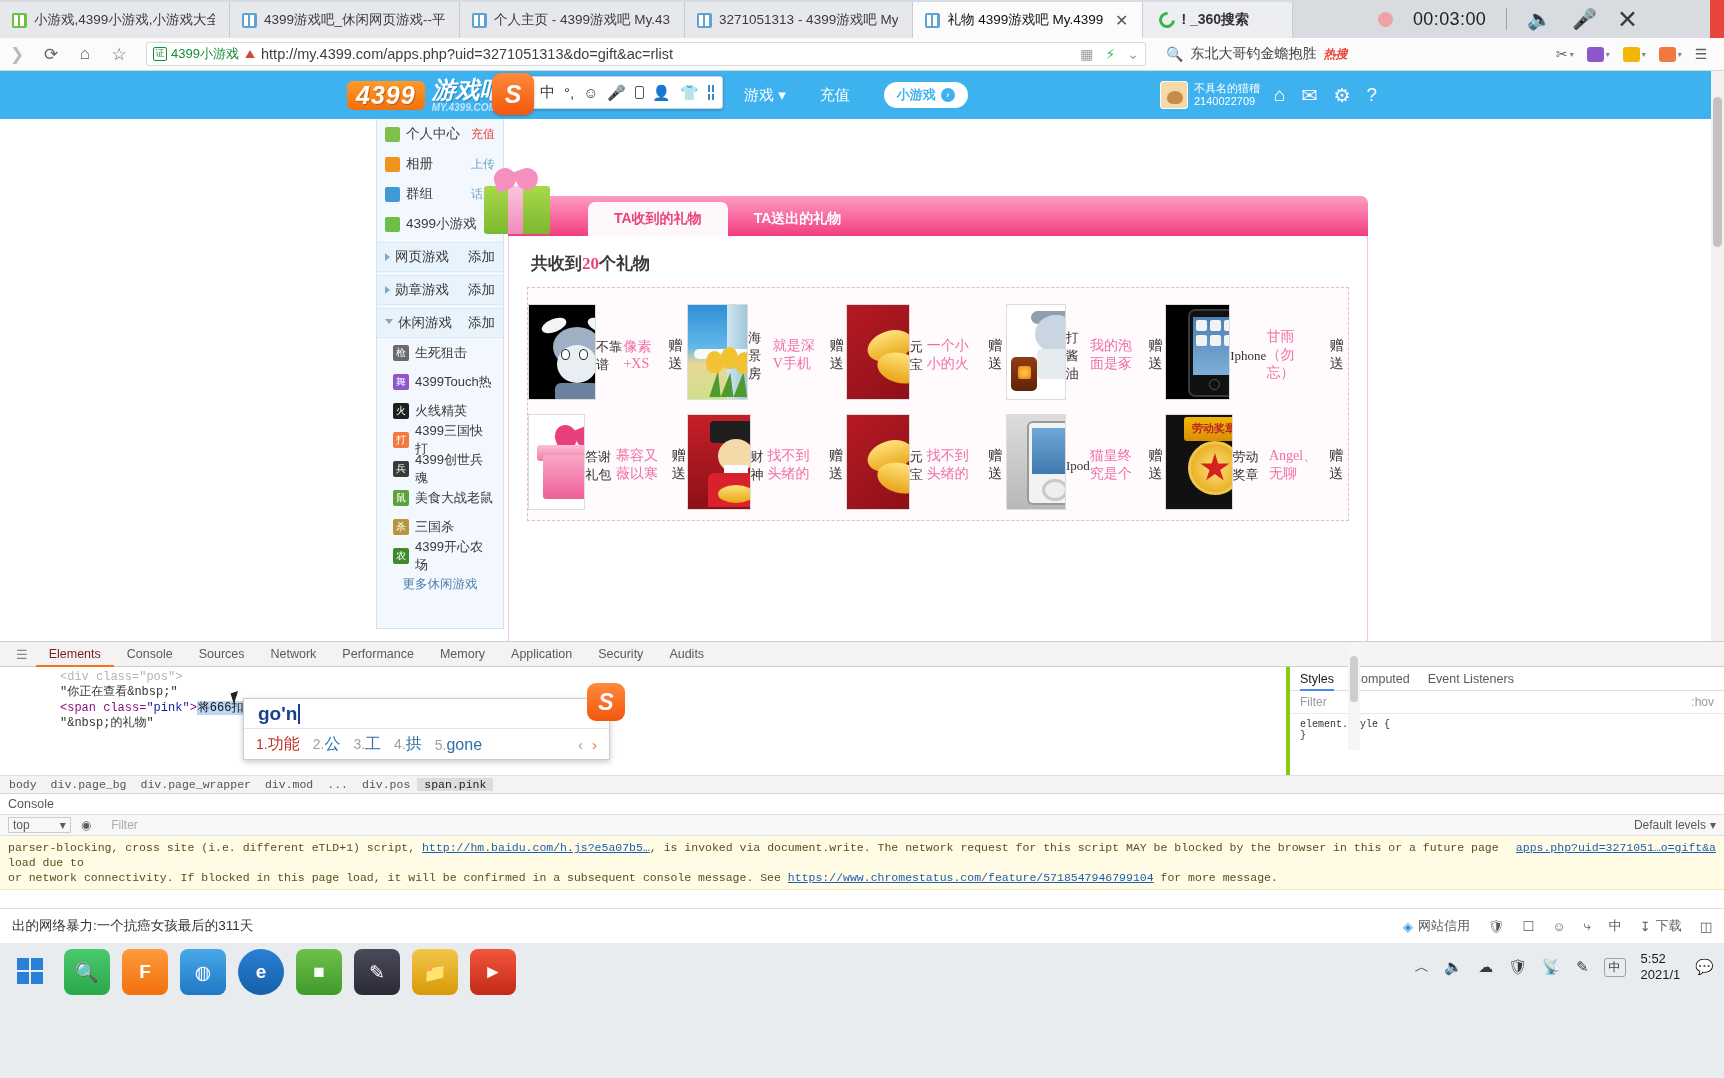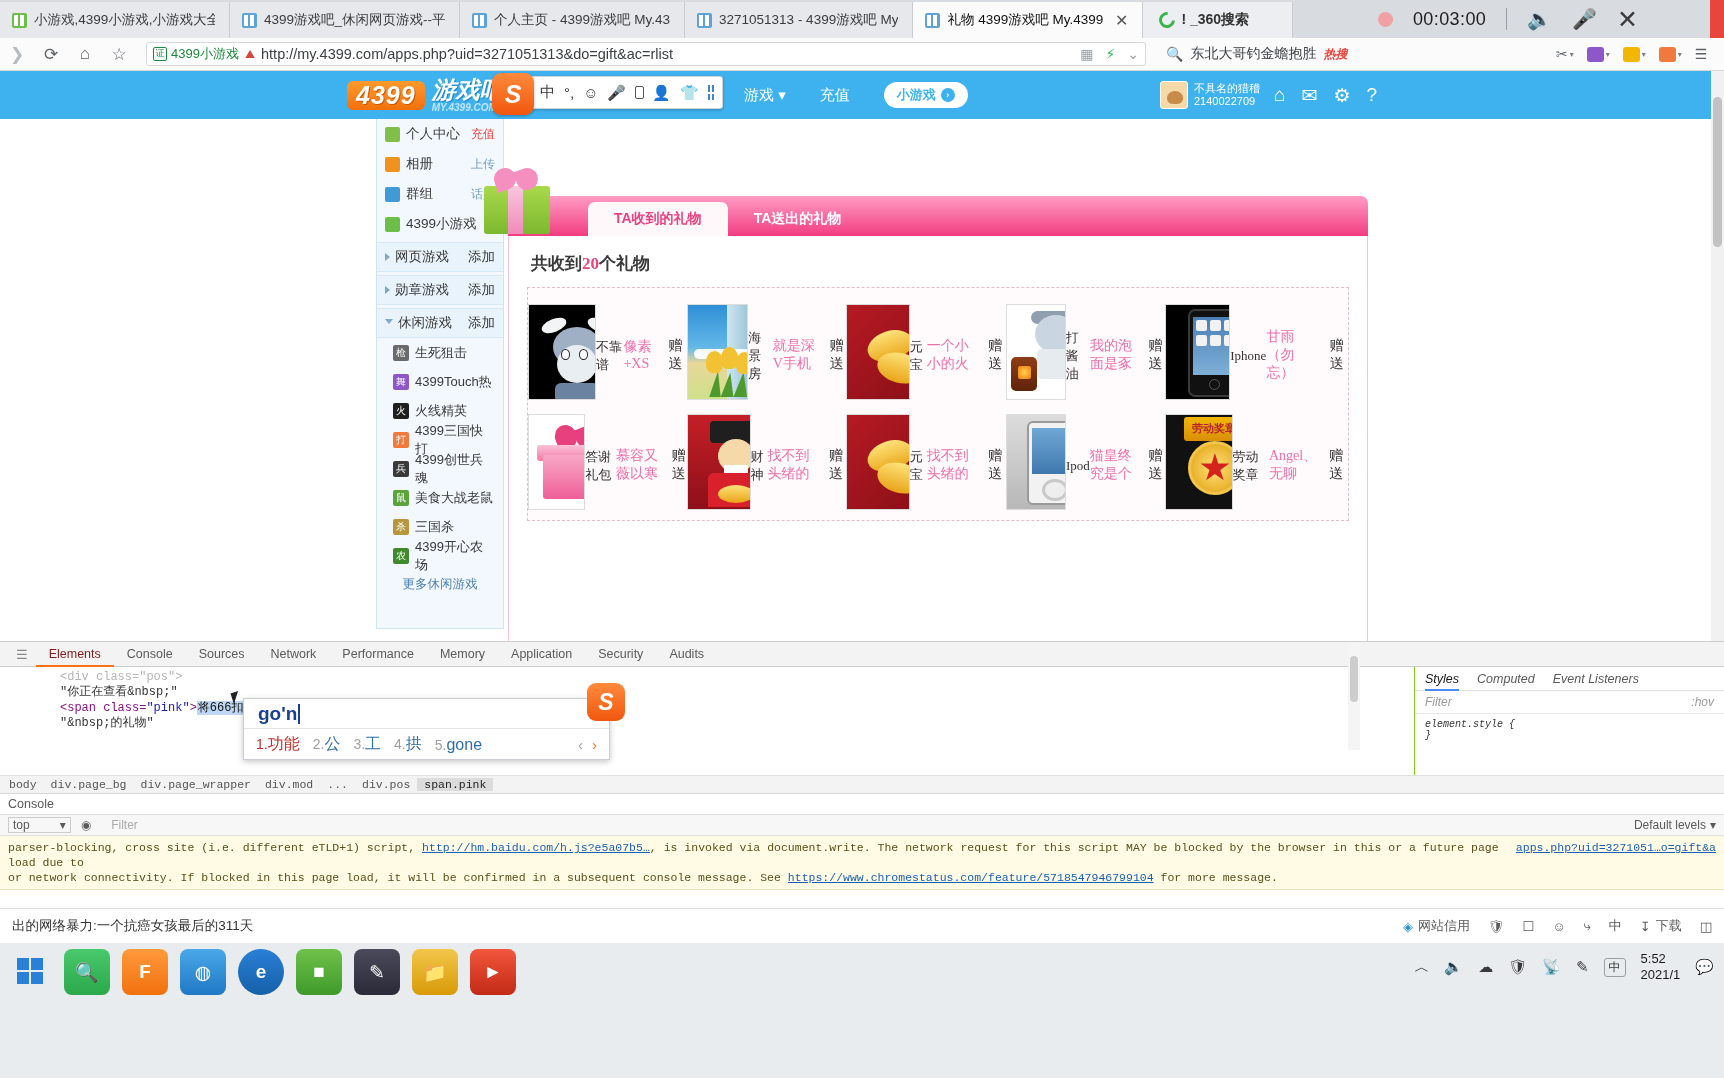--- a/index.html
+++ b/index.html
@@ -333,21 +333,21 @@
     font-size:12px; color:#333; padding:3px 0 0 60px; position:relative; overflow:hidden;
     line-height:15px;
   }
   .dt-line{ white-space:nowrap; }
   .dt-line.faded{ color:#b4b4b4; }
   .tag{ color:#881280; } .val{ color:#1a1aa6; }
   .sel-text{ background:#bfd7f2; color:#111; padding:0 1px; }
   .ime-caret{ display:inline-block;width:1px;height:13px;background:#111;vertical-align:-2px;}
   .eqdollar{ color:#888; font-style:italic; }
   .dt-styles{
-    width:310px; border-left:1px solid #84cc16; font-size:12px; color:#444;font-style:italic;
+    width:438px; border-left:4px solid #84cc16; font-size:12px; color:#444;
   }
   .st-head{ height:24px; display:flex; align-items:center; gap:18px; padding:0 10px;
     border-bottom:1px solid #e0e0e0; color:#5a5a5a; font-size:12.5px;}
   .st-head .on{ color:#1a1a1a; border-bottom:2px solid #4a8df0; height:24px; line-height:24px;}
   .st-filter{ height:23px; display:flex; align-items:center; justify-content:space-between;
     padding:0 10px; border-bottom:1px solid #e8e8e8; color:#9a9a9a; font-size:12px;}
   .st-rule{ font-family:"Liberation Mono","DejaVu Sans Mono",monospace; font-size:10px;
     color:#333; padding:5px 10px; }
   .dt-breadcrumb{
     height:19px; display:flex; align-items:center; gap:0; padding-left:2px;

